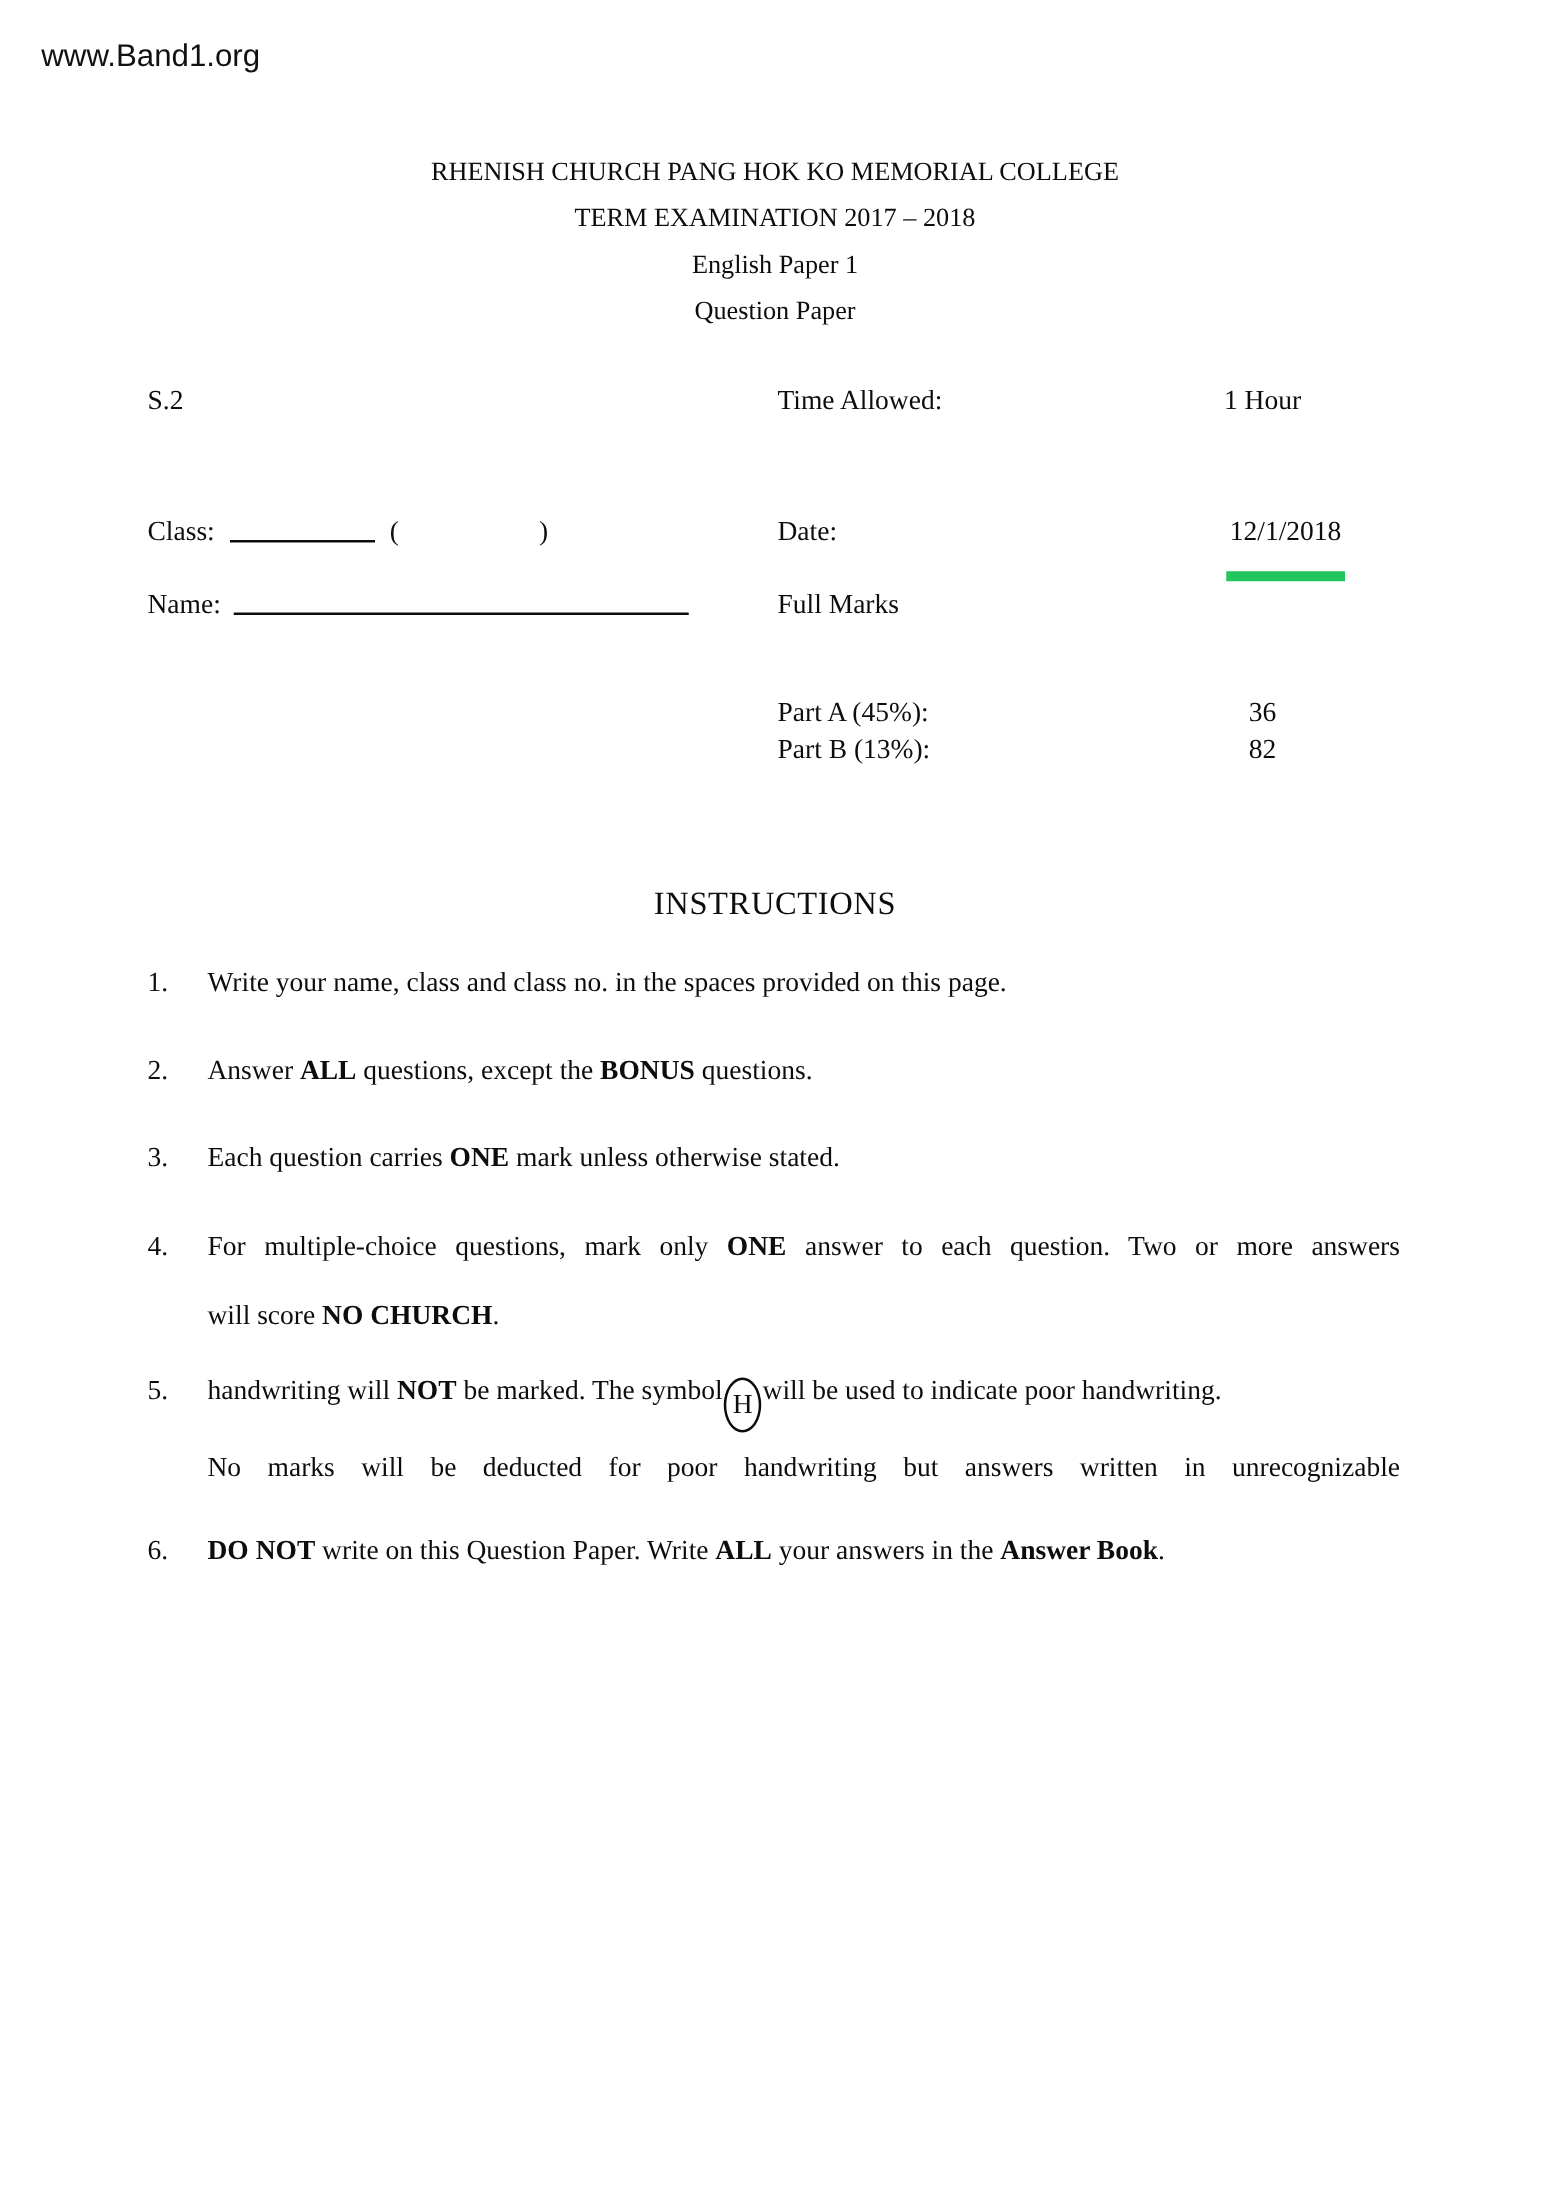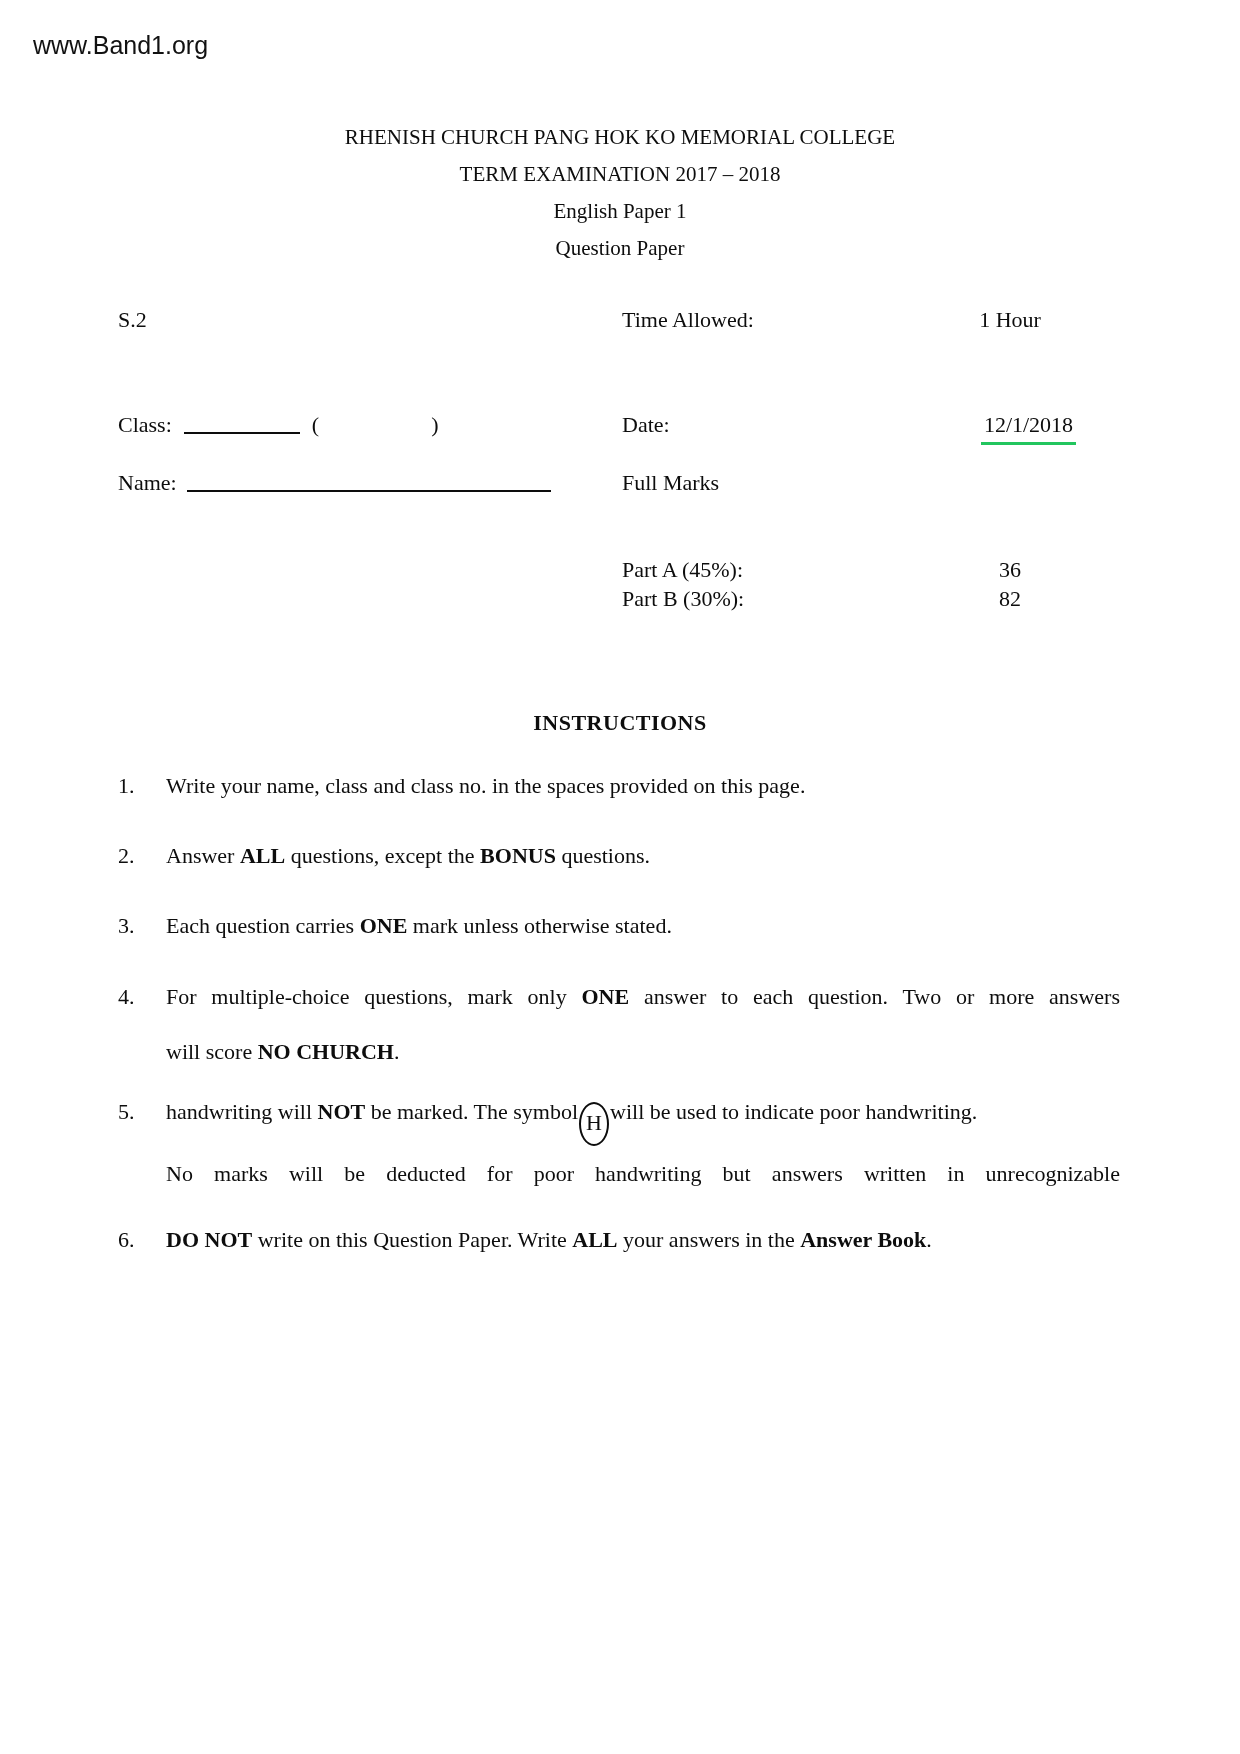--- a/index.html
+++ b/index.html
@@ -23,24 +23,24 @@
   .row-partb{top:585px;}
   .col-left{position:absolute;left:118px;white-space:nowrap;}
   .col-mid{position:absolute;left:622px;white-space:nowrap;}
   .col-val{position:absolute;left:930px;width:160px;text-align:center;white-space:nowrap;}
   .blank{
     display:inline-block;border-bottom:2px solid #0d0d0d;height:20px;vertical-align:-2px;
   }
   .blank-class{width:116px;margin-left:12px;margin-right:12px;}
   .paren-gap{display:inline-block;width:112px;}
   .blank-name{width:364px;margin-left:10px;}
-  .date-underline{display:inline-block;border-bottom:3px solid #22c55e;padding:0 3px 3px;margin-left:37px;}
+  .date-underline{display:inline-block;border-bottom:8px solid #22c55e;padding:0 3px 18px;margin-left:37px;}
   .instructions-heading{
     position:absolute;top:709px;left:0;width:100%;text-align:center;
-    font-size:22px;font-weight:bold;letter-spacing:0.5px;line-height:28px;
+    font-size:26px;font-weight:normal;letter-spacing:0.5px;line-height:28px;
   }
   .inst-item{
     position:absolute;left:118px;width:1002px;font-size:22px;line-height:55px;
   }
   .inst-num{position:absolute;left:0;top:0;}
   .inst-text{margin-left:48px;}
   .inst-line{white-space:nowrap;}
   .inst-line.justify{white-space:normal;text-align:justify;text-align-last:justify;}
   .inst-item b{font-weight:bold;}
   .circled{
@@ -78,21 +78,21 @@
     <span class="col-left"><span>Name:</span><span class="blank blank-name"></span></span>
     <span class="col-mid">Full Marks</span>
   </div>
 
   <div class="row row-parta">
     <span class="col-mid">Part A (45%):</span>
     <span class="col-val">36</span>
   </div>
 
   <div class="row row-partb">
-    <span class="col-mid">Part B (30%):</span>
+    <span class="col-mid">Part B (13%):</span>
     <span class="col-val">82</span>
   </div>
 
   <div class="instructions-heading">INSTRUCTIONS</div>
 
   <div class="inst-item" style="top:758px">
       <span class="inst-num">1.</span>
       <div class="inst-text">
         <div class="inst-line">Write your name, class and class no. in the spaces provided on this page.</div>
       </div>

